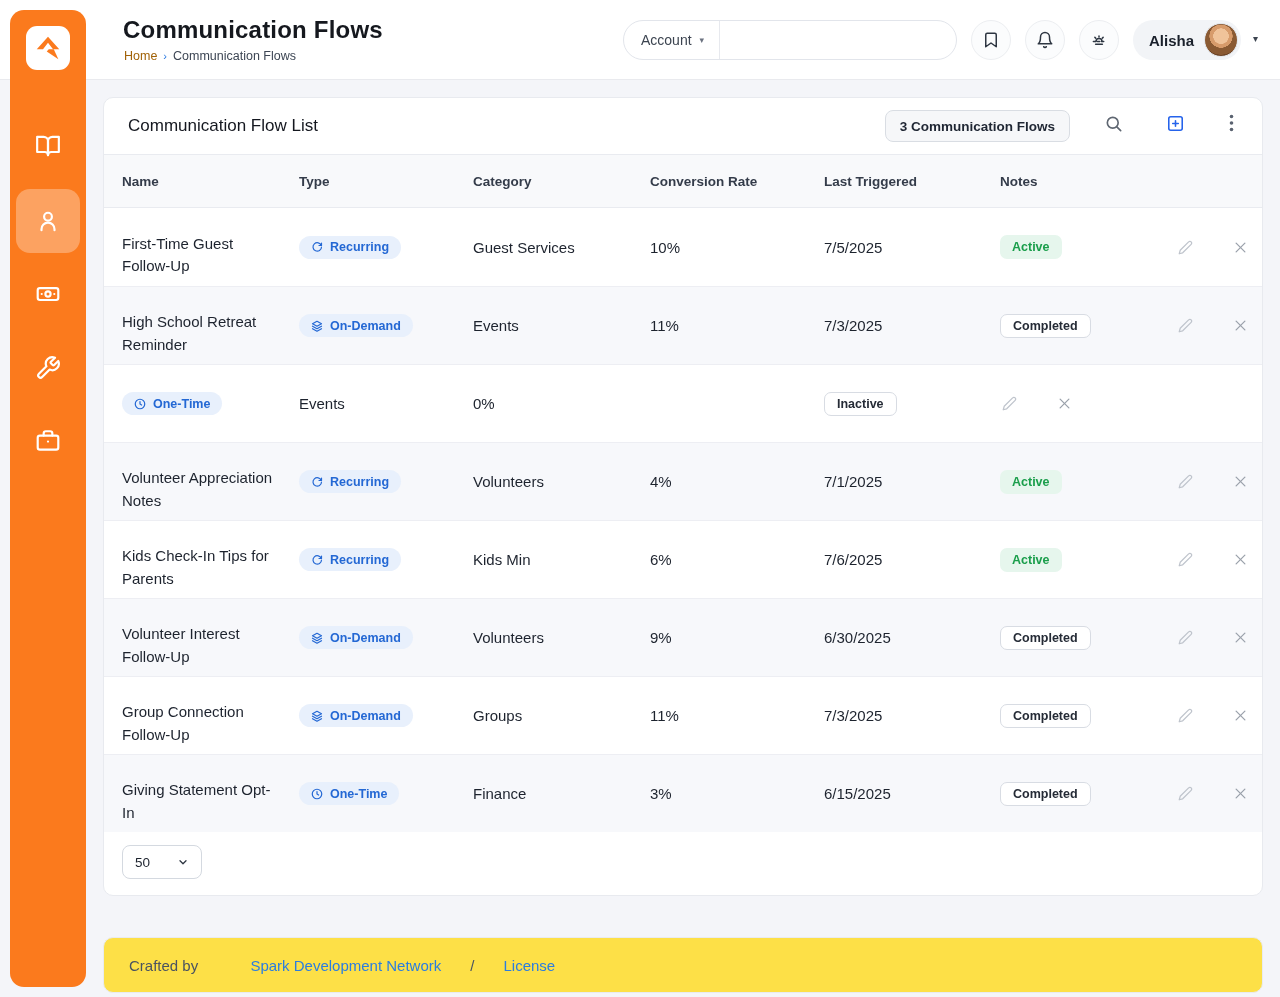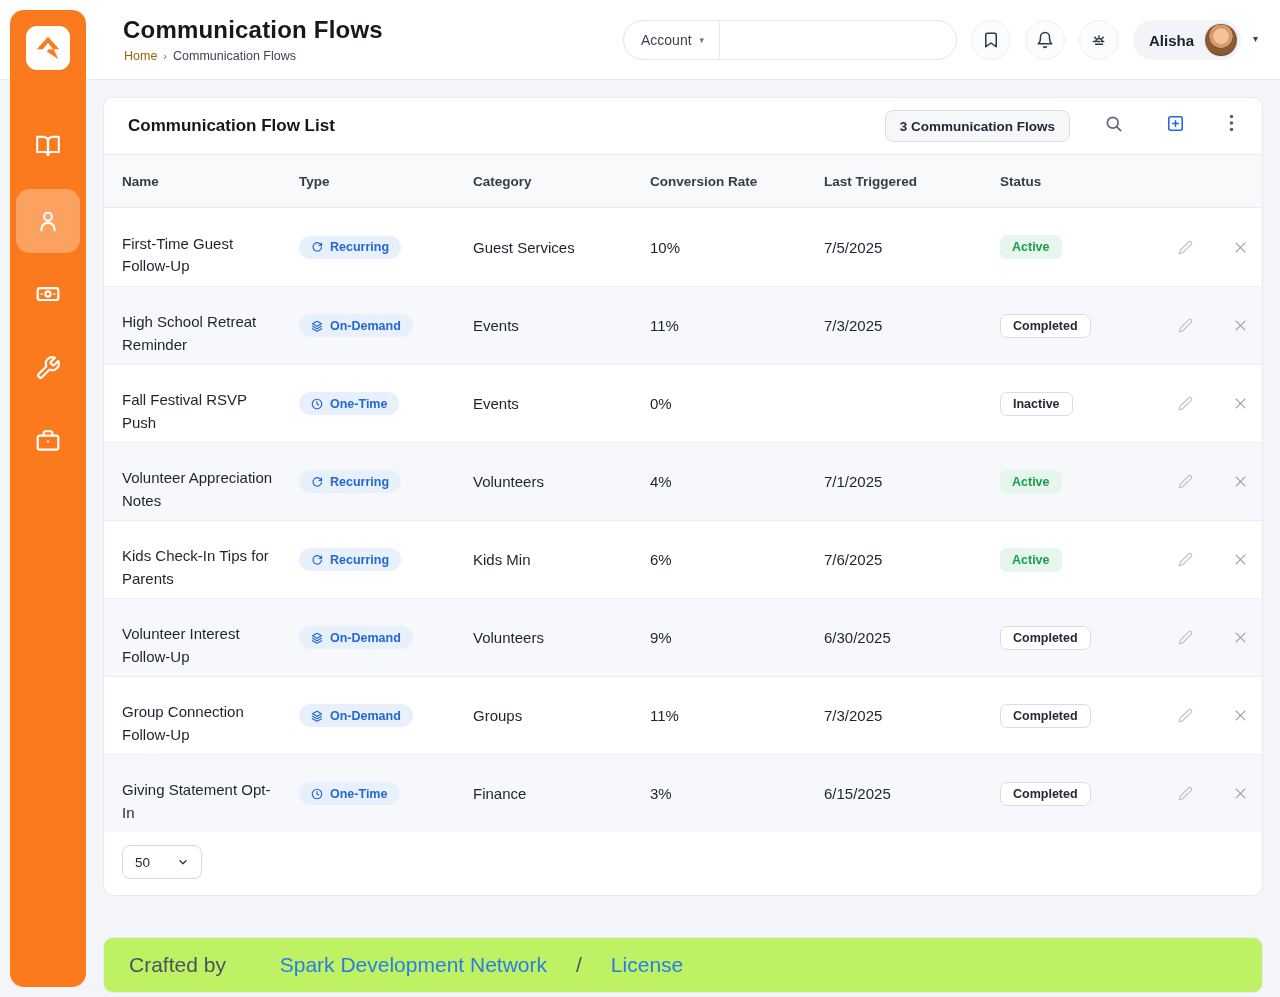--- a/index.html
+++ b/index.html
@@ -70,21 +70,21 @@
   }
   .nav-item.active { background:rgba(255,255,255,0.3); }
   .nav-item svg { stroke:#ffffff; }
 
   
   .panel {
     position:absolute; left:103px; top:97px; width:1160px;
     background:#ffffff; border:1px solid #e8eaef; border-radius:10px; overflow:hidden;
   }
   .panel-header { height:56px; display:flex; align-items:center; padding:0 24px; }
-  .panel-title { font-size:17px; font-weight:700; color:#14171f; }
+  .panel-title { font-size:17px; font-weight:400; color:#14171f; }
   .panel-tools { margin-left:auto; display:flex; align-items:flex-start; }
   .count-btn {
     height:32px; padding:0 14px; background:#f6f7f9; border:1px solid #d9dde3; border-radius:8px;
     font-family:inherit; font-size:13.5px; font-weight:700; color:#1f2633; cursor:pointer;
   }
   .tool-icon { background:none; border:none; cursor:pointer; display:flex; align-items:center; justify-content:center; padding:4px; }
   .tool-search { margin-left:30px; }
   .tool-add { margin-left:34px; }
   .tool-kebab { margin-left:36px; }
 
@@ -123,22 +123,22 @@
   .pagination { padding:13px 18px 16px 18px; }
   .page-size {
     width:80px; height:34px; background:#fff; border:1px solid #d4d9e0; border-radius:8px;
     display:flex; align-items:center; justify-content:space-between; padding:0 12px;
     font-family:inherit; font-size:13.5px; color:#1d232e; cursor:pointer;
   }
 
   
   .footer-card {
     position:absolute; left:103px; top:937px; width:1160px; height:56px;
-    background:#bef264; border:1px solid #e9ebf0; border-radius:10px;
-    display:flex; align-items:center; padding:0 25px; font-size:21px; color:#4a5361;gap:24px;
+    background:#fde047; border:1px solid #e9ebf0; border-radius:10px;
+    display:flex; align-items:center; padding:0 25px; font-size:15px; color:#4a5361;gap:24px;
   }
   .footer-card a { color:#2b7de0; text-decoration:none; cursor:pointer; }
   .footer-card .sep { margin:0 5px; }
 </style>
 </head>
 <body>
 
 <div class="top-header">
   <div class="page-title">Communication Flows</div>
   <div class="breadcrumb">
@@ -275,21 +275,21 @@
       </button>
     </div>
   </div>
 
   <div class="table-header">
     <div>Name</div>
     <div>Type</div>
     <div>Category</div>
     <div>Conversion Rate</div>
     <div>Last Triggered</div>
-    <div>Status</div>
+    <div>Notes</div>
     <div></div>
   </div>
 
   <div id="table-body">
       <div class="row">
     <div class="name-cell">First-Time Guest Follow-Up</div>
     <div>
       <span class="type-badge">
         <span class="type-icon" style="display: inline-flex;">
           <svg width="12" height="12" viewBox="0 0 24 24" fill="none" stroke-width="2.4" stroke-linecap="round" stroke-linejoin="round">
@@ -359,21 +359,20 @@
         <span style="display:flex">
           <svg width="15" height="15" viewBox="0 0 24 24" fill="none" stroke="#9aa1ab" stroke-width="2" stroke-linecap="round">
                 <path d="M5 5l14 14"></path>
                 <path d="M19 5L5 19"></path>
               </svg>
         </span>
       </button>
     </div>
   </div>
       <div class="row">
-    <div class="name-cell">Fall Festival RSVP Push</div>
     <div>
       <span class="type-badge">
 
         <span class="type-icon" style="display: inline-flex;">
           <svg width="12" height="12" viewBox="0 0 24 24" fill="none" stroke-width="2.4" stroke-linecap="round" stroke-linejoin="round">
                 <circle cx="12" cy="12" r="9.5"></circle>
                 <path d="M12 7v5l3.2 2"></path>
               </svg>
         </span>
         <span class="type-label">One-Time</span>

